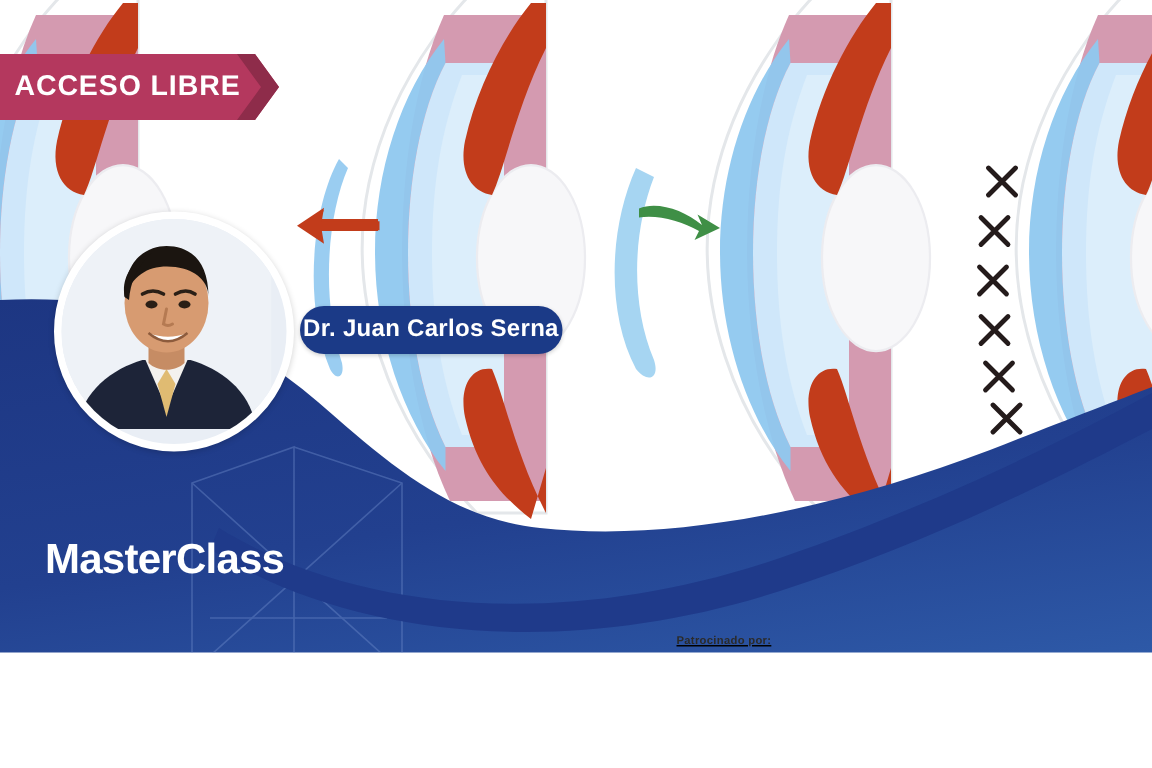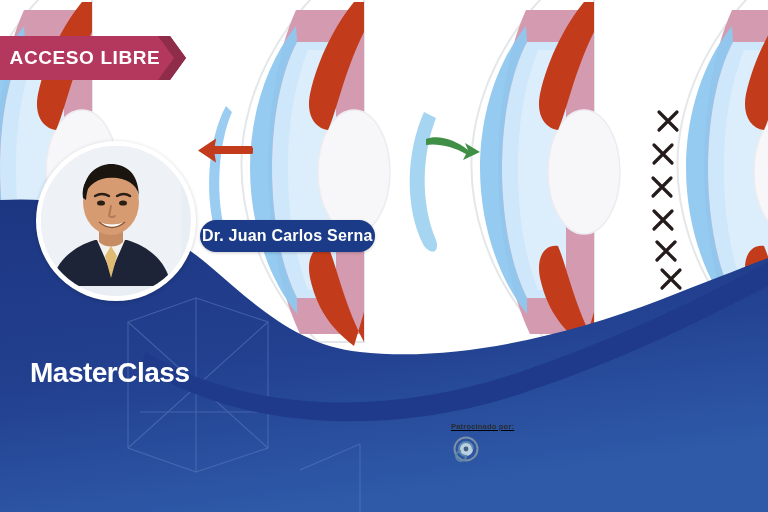--- a/index.html
+++ b/index.html
@@ -1,17 +1,17 @@
 <!DOCTYPE html>
 <html><head>
 <meta charset="utf-8">
 <style>
   html,body{margin:0;padding:0;background:#fff;}
   body{width:768px;height:512px;overflow:hidden;font-family:"Liberation Sans",sans-serif;}
-  #stage{position:relative;width:768px;height:512px;background:#ffffff;overflow:hidden;}
+  #stage{position:relative;width:768px;height:435px;background:#ffffff;overflow:hidden;}
 
   .layer{position:absolute;inset:0;}
   svg.layer{width:768px;height:512px;display:block;}
 
   
   #ribbon{position:absolute;left:0;top:36px;width:186px;height:44px;z-index:40;}
   #ribbon svg{display:block;}
   #ribbon-label{
     position:absolute;left:0;top:36px;width:170px;height:44px;z-index:41;
     display:flex;align-items:center;justify-content:center;
@@ -23,21 +23,21 @@
   
   #avatar{
     position:absolute;left:36px;top:141px;width:150px;height:150px;border-radius:50%;
     background:#e9eef5;border:5px solid #ffffff;overflow:hidden;z-index:45;
     box-shadow:0 1px 4px rgba(0,0,0,.18);
   }
   #avatar svg{display:block;width:140px;height:140px;}
 
   
   #name-pill{
-    position:absolute;left:200px;top:220px;height:32px;z-index:46;
+    position:absolute;left:200px;top:204px;height:32px;z-index:46;
     background:#1b3a87;border-radius:16px;
     display:flex;align-items:center;padding:0 2px;
     box-shadow:0 1px 3px rgba(0,0,0,.2);
   }
   #name-pill span{
     color:#ffffff;font-size:16px;font-weight:bold;white-space:nowrap;
     font-family:"Liberation Sans",sans-serif;letter-spacing:.2px;
   }
 
   

